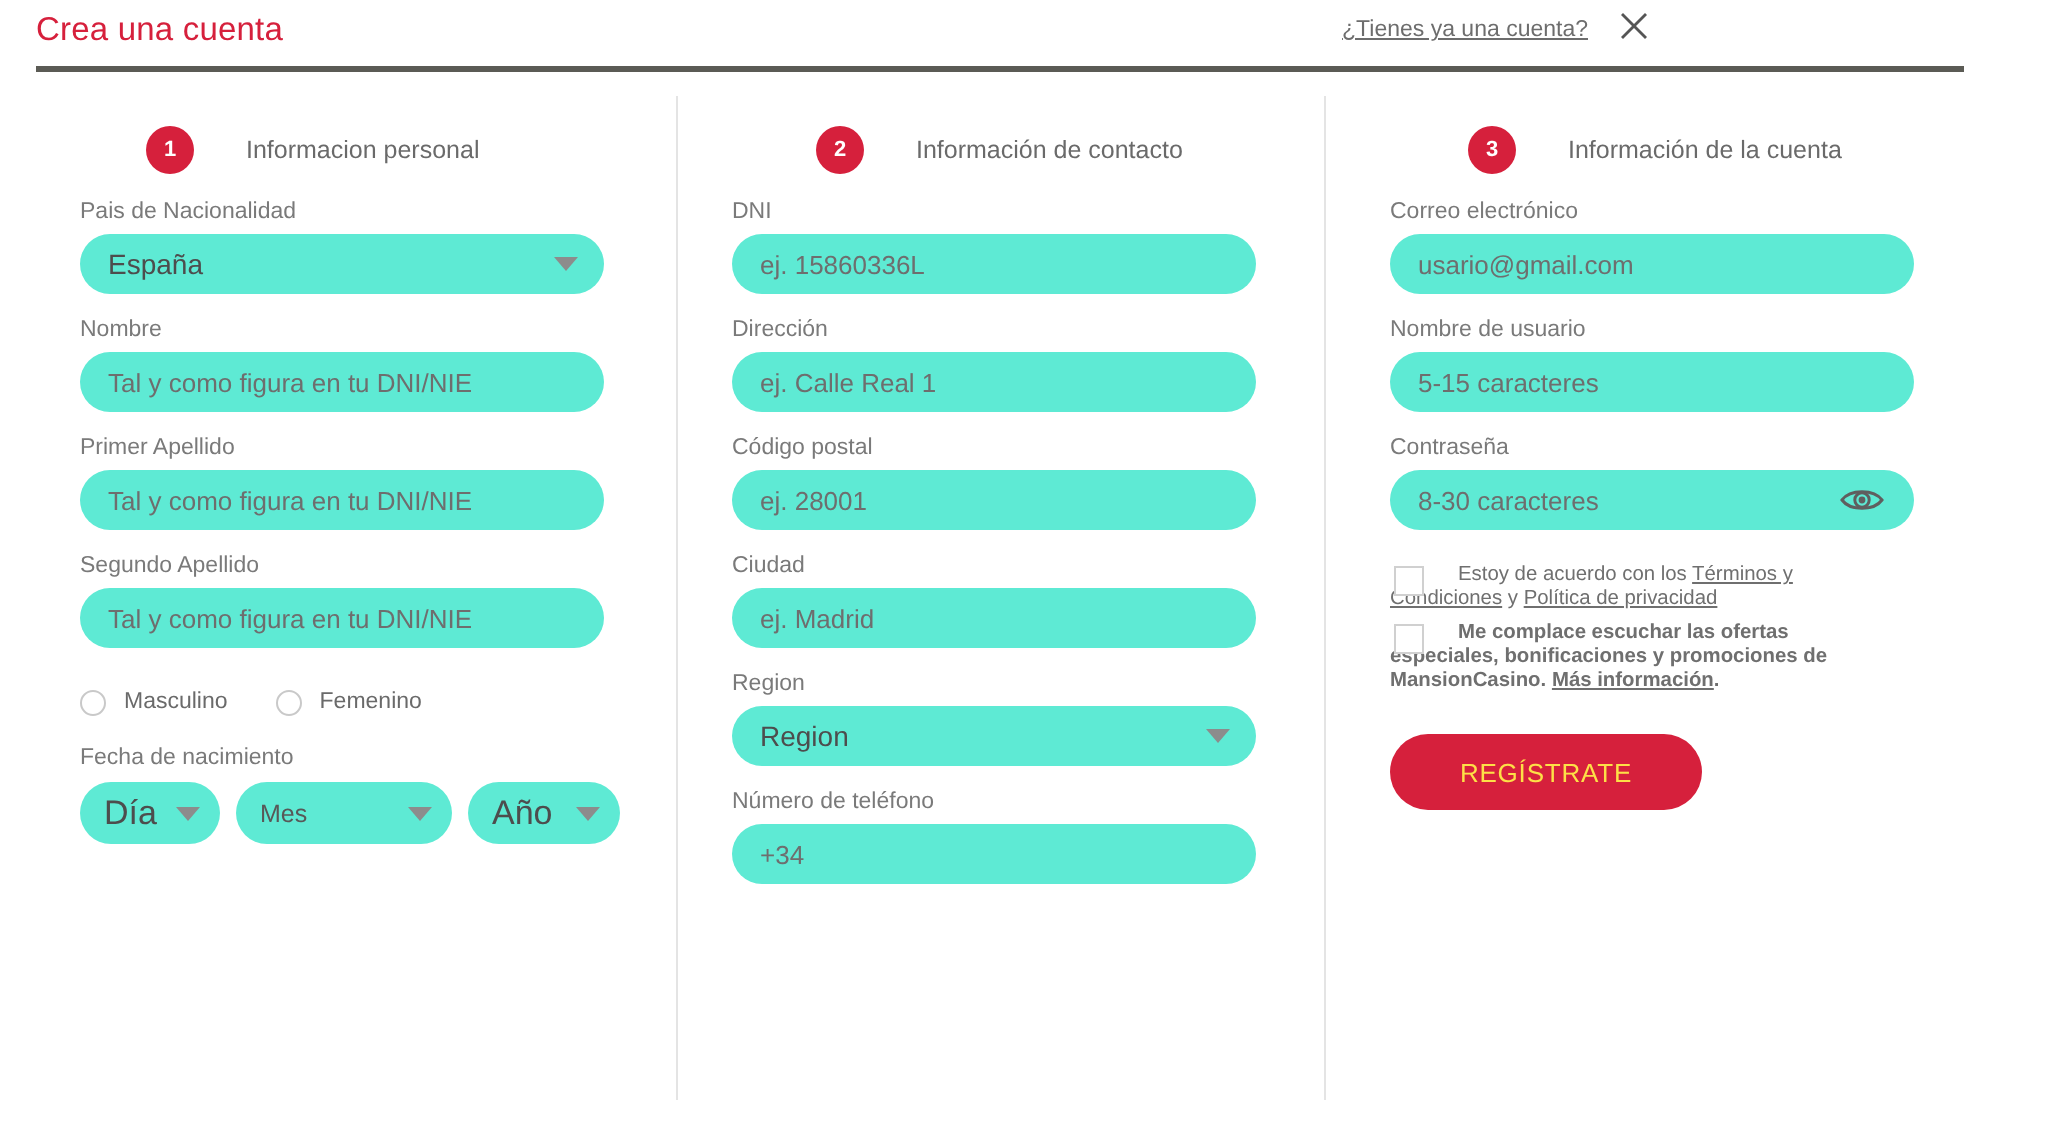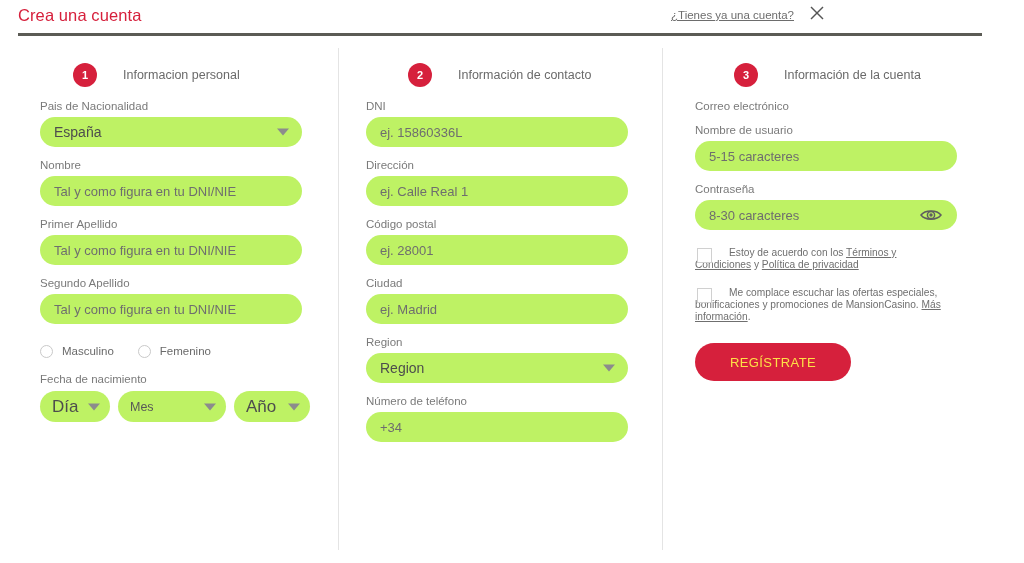--- a/index.html
+++ b/index.html
@@ -118,21 +118,21 @@
   .field-label {
     font-size: 11.5px;
     color: #7a7a7a;
     margin-bottom: 5px;
     white-space: nowrap;
   }
 
   .input {
     position: relative;
     height: 30px;
-    background: #bef264;
+    background: #5eead4;
     border-radius: 15px;
     display: flex;
     align-items: center;
     padding: 0 14px;
     cursor: text;
   }
   .input .ph {
     font-size: 13px;
     color: #6e6e6e;
     white-space: nowrap;
@@ -202,21 +202,21 @@
     top: 50%;
     transform: translateY(-50%);
     width: 24px;
     height: 16px;
     cursor: pointer;
   }
   .eye svg { display: block; }
 
   
   .check-block { margin-top: 17px; position: relative; }
-  .check-block.second { margin-top: 16px; }
+  .check-block.second { margin-top: 5px; font-weight: bold; }
 
   .checkbox {
     position: absolute;
     left: 2px;
     top: 1px;
     width: 15px;
     height: 15px;
     border: 1.3px solid #d0d0d0;
     background: #ffffff;
     flex: none;
@@ -395,20 +395,23 @@
     <div class="col col-3">
       <div class="col-inner">
 
         <div class="step-head">
           <div class="step-badge">3</div>
           <div class="step-label">Información de la cuenta</div>
         </div>
 
         <div class="field">
           <div class="field-label">Correo electrónico</div>
+          <div class="input w3">
+            <span class="ph">usario@gmail.com</span>
+          </div>
         </div>
 
         <div class="field">
           <div class="field-label">Nombre de usuario</div>
           <div class="input w3">
             <span class="ph">5-15 caracteres</span>
           </div>
         </div>
 
         <div class="field">

